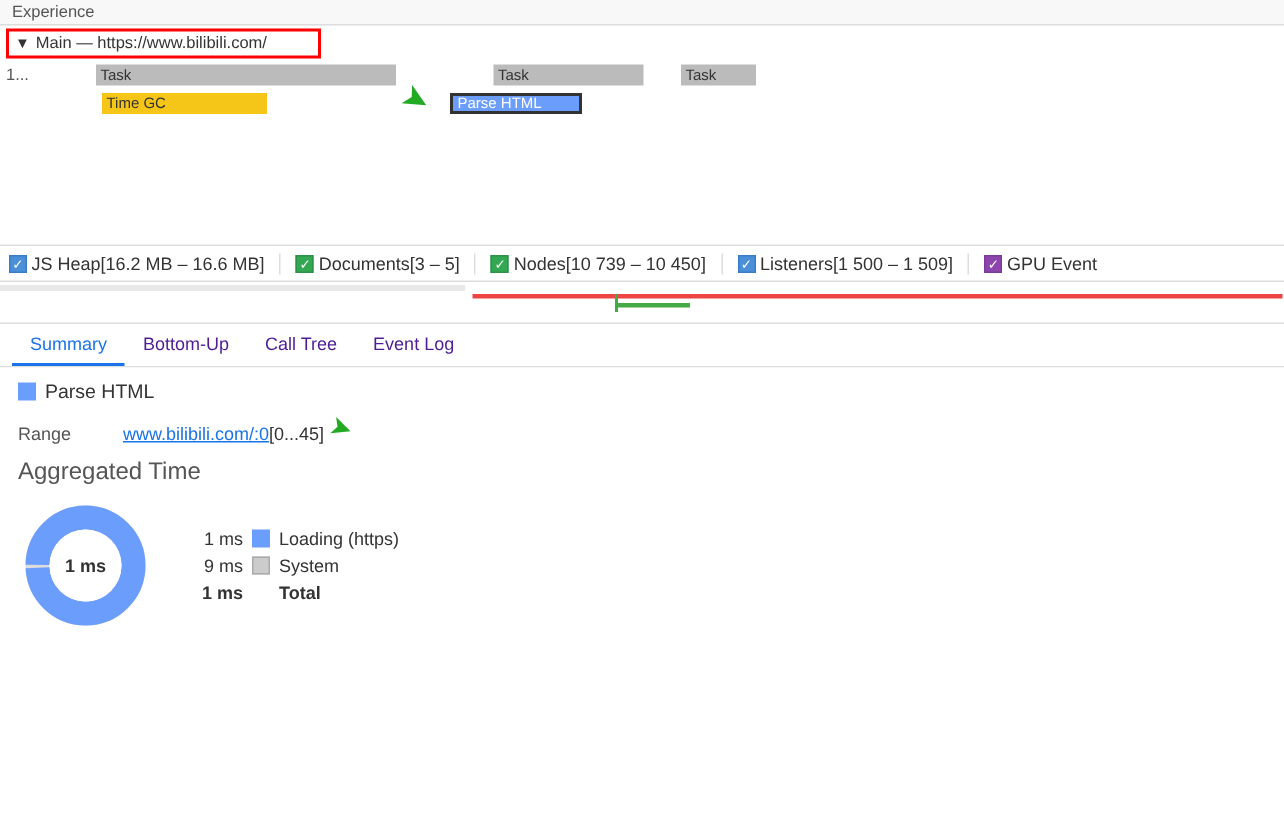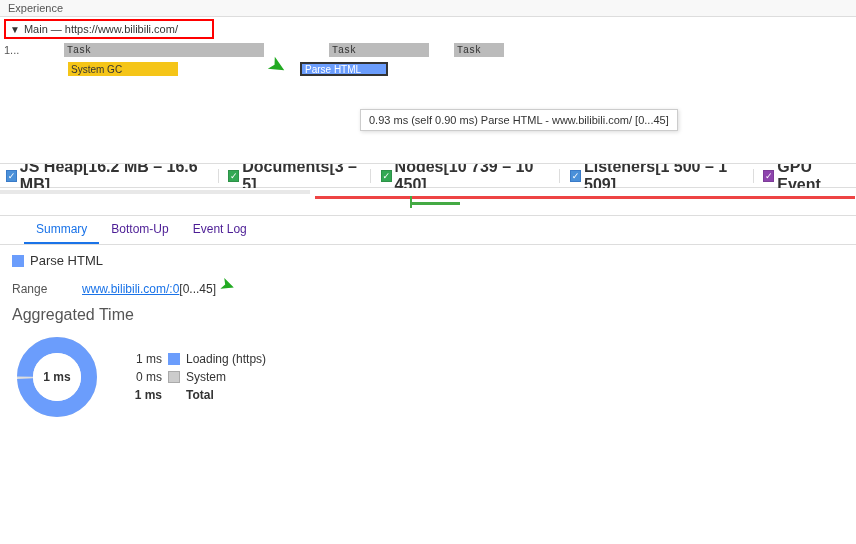--- a/index.html
+++ b/index.html
@@ -91,39 +91,39 @@
     .metric-checkbox {
       width: 12px; height: 12px;
       background: #4a90d9;
       display: inline-flex; align-items: center; justify-content: center;
       border: 1px solid #3a7bc8;
     }
     .metric-checkbox.green { background: #33a853; border-color: #2d9248; }
     .metric-checkbox.blue2 { background: #4a90d9; border-color: #3a7bc8; }
     .metric-checkbox.purple { background: #8e44ad; border-color: #7d3c98; }
     .check-mark { color: #fff; font-size: 9px; }
-    .metric-label { font-size: 16px; color: #333; font-weight: bold; }
+    .metric-label { font-size: 12px; color: #333; }
     .metric-separator { width: 1px; height: 14px; background: #ddd; margin: 0 2px; }
 
     
     .minimap-area {
       height: 28px;
       background: #fff;
       border-bottom: 1px solid #ddd;
       position: relative;
       overflow: hidden;
     }
 
     
     .tab-bar {
       display: flex;
       align-items: center;
       border-bottom: 1px solid #ddd;
       background: #fff;
-      padding: 0 24px;
+      padding: 0 8px;
     }
     .tab {
       padding: 6px 12px;
       font-size: 12px;
       cursor: pointer;
       color: #4c1d95;
       border-bottom: 2px solid transparent;
     }
     .tab.active {
       color: #1a73e8;
@@ -256,54 +256,51 @@
 
   <div style="display:flex; align-items:center; padding: 2px 4px; margin: 2px 4px; width: 210px; border: 2px solid red; background:#fff; position:relative; z-index:2;">
     <span class="triangle">▼</span>
     <span style="font-size:11px;">Main — https://www.bilibili.com/</span>
   </div>
 
   <div style="position:relative; padding-left: 4px;">
 
     <div class="track-row">
       <span class="track-label">1...</span>
-      <div class="track-content" style="position:relative; height:14px; flex:1;font-family:Liberation Mono, monospace;">
+      <div class="track-content" style="position:relative; height:14px; flex:1;">
 
         <div class="task-block task-gray" style="left:0px; width:200px;">
           <span>Task</span>
         </div>
 
         <div class="task-block task-gray" style="left:265px; width:100px;">
           <span>Task</span>
         </div>
 
         <div class="task-block task-gray" style="left:390px; width:50px;">
           <span>Task</span>
         </div>
       </div>
     </div>
 
     <div class="track-row" style="margin-left:64px;">
       <div style="position:relative; height:14px; flex:1; width:700px;">
 
         <div class="task-block task-yellow" style="left:0px; width:110px;">
-          <span>System GC</span>
+          <span>Time GC</span>
         </div>
 
         <div class="task-block task-blue" style="left:232px; width:88px; border:2px solid #333;">
           <span>Parse HTML</span>
         </div>
       </div>
     </div>
 
     <div style="position:absolute; top:12px; left:268px; color:#22aa22; font-size:22px; z-index:5; transform:rotate(30deg);">➤</div>
 
-    <div class="tooltip">
-      <span>0.93 ms (self 0.90 ms)  Parse HTML - www.bilibili.com/ [0...45]</span>
-    </div>
   </div>
 </div>
 
 <div class="metrics-bar">
   <div class="metric-item">
     <span class="metric-checkbox blue2">
         <span class="check-mark">✓</span>
       </span>
     <span class="metric-label">JS Heap[16.2 MB – 16.6 MB]</span>
   </div>
@@ -344,20 +341,23 @@
   <div style="position:absolute; top:14px; left:410px; width:50px; height:3px; background:#4a4;"></div>
   <div style="position:absolute; top:8px; left:410px; width:2px; height:12px; background:#4a4;"></div>
 </div>
 
 <div class="tab-bar">
   <div class="tab active">
     <span>Summary</span>
   </div>
   <div class="tab">
     <span>Bottom-Up</span>
+  </div>
+  <div class="tab">
+    <span>Call Tree</span>
   </div>
   <div class="tab">
     <span>Event Log</span>
   </div>
 </div>
 
 <div class="bottom-panel">
 
   <div class="parse-html-title">
     <span class="color-box"></span>
@@ -387,21 +387,21 @@
       <div class="donut-label">1 ms</div>
     </div>
 
     <div class="legend">
       <div class="legend-row">
         <span class="legend-value">1 ms</span>
         <span class="legend-box blue"></span>
         <span class="legend-label">Loading (https)</span>
       </div>
       <div class="legend-row">
-        <span class="legend-value">0 ms</span>
+        <span class="legend-value">9 ms</span>
         <span class="legend-box gray"></span>
         <span class="legend-label">System</span>
       </div>
       <div class="legend-row">
         <span class="legend-value legend-total">1 ms</span>
         <span class="legend-box" style="background:transparent;"></span>
         <span class="legend-label legend-total">Total</span>
       </div>
     </div>
   </div>

